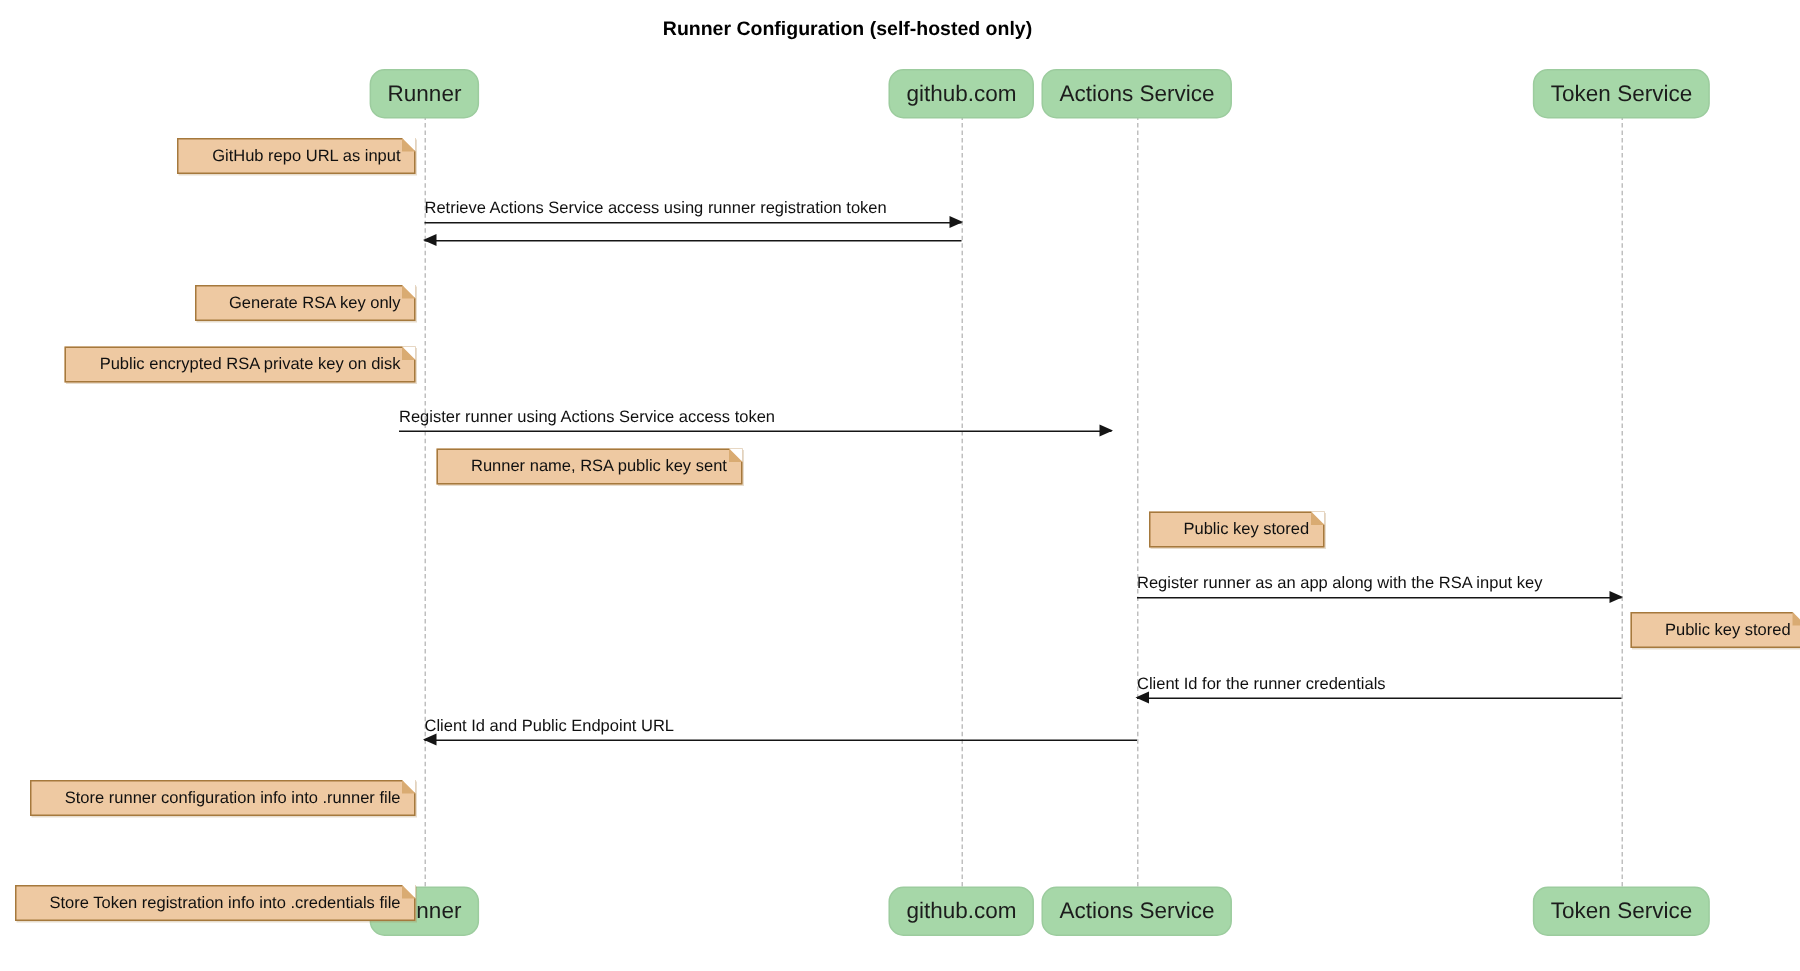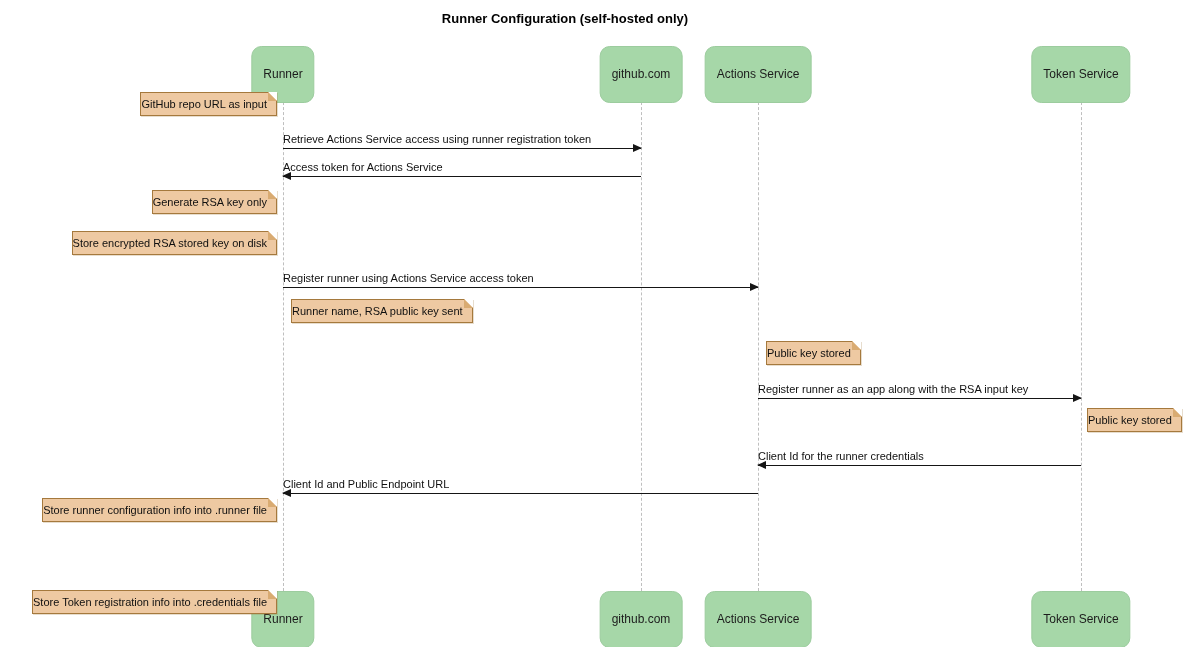--- a/index.html
+++ b/index.html
@@ -19,25 +19,25 @@
   }
   .lifeline{
     position:absolute;
     top:77px;height:514px;width:0;
     border-left:1px dashed var(--lifeline,#bfbfbf);
   }
   .participant{
     position:absolute;
     transform:translateX(-50%);
     height:31px;line-height:31px;
-    padding:12px 11px;
+    padding:0 11px;
     background:var(--participant-fill,#a6d7a8);
     border:1px solid var(--participant-border,#9ccc9e);
     border-radius:10px;
-    font-size:12px;color:#1c1c1c;
+    font-size:15px;color:#1c1c1c;
     white-space:nowrap;
   }
   .msg{position:absolute;}
   .msg-label{
     height:14px;line-height:14px;margin-bottom:2px;
     text-align:left;font-size:11px;color:#101010;
     white-space:nowrap;
   }
   .msg-line{
     position:relative;height:1px;
@@ -54,21 +54,21 @@
     content:"";position:absolute;left:-1px;top:-4px;
     width:0;height:0;
     border-right:9px solid var(--arrow,#151515);
     border-top:4px solid transparent;
     border-bottom:4px solid transparent;
   }
   .note{
     position:absolute;
     background:var(--note-fill,#eec9a2);
     border:1px solid var(--note-border,#a5793d);
-    padding:5px 9px 5px 0;
+    padding:5px 9px 5px 22px;
     font-size:11px;color:#101010;
     white-space:nowrap;
     box-shadow:1px 1px 0 rgba(160,120,60,0.25);
   }
   .note::before{ 
     content:"";position:absolute;top:-1px;right:-1px;
     width:0;height:0;
     border-top:9px solid #ffffff;
     border-left:9px solid transparent;
   }
@@ -100,25 +100,24 @@
   <div class="participant" style="left:641px;top:591px;">github.com</div>
   <div class="participant" style="left:758px;top:591px;">Actions Service</div>
   <div class="participant" style="left:1081px;top:591px;">Token Service</div>
 
   <div class="msg" style="left:283px;top:132px;width:358px;">
     <div class="msg-label">Retrieve Actions Service access using runner registration token</div>
     <div class="msg-line arrow-right"></div>
   </div>
 
   <div class="msg" style="left:283px;top:160px;width:358px;">
-    <div class="msg-label">Access token for Actions Service</div>
     <div class="msg-line arrow-left"></div>
   </div>
 
-  <div class="msg" style="left:283px;top:271px;width:475px;">
+  <div class="msg" style="left:266px;top:271px;width:475px;">
     <div class="msg-label">Register runner using Actions Service access token</div>
     <div class="msg-line arrow-right"></div>
   </div>
 
   <div class="msg" style="left:758px;top:382px;width:323px;">
     <div class="msg-label">Register runner as an app along with the RSA input key</div>
     <div class="msg-line arrow-right"></div>
   </div>
 
   <div class="msg" style="left:758px;top:449px;width:323px;">
@@ -131,31 +130,31 @@
     <div class="msg-line arrow-left"></div>
   </div>
 
   <div class="note" style="right:923px;top:92px;">
     <span>GitHub repo URL as input</span>
   </div>
   <div class="note" style="right:923px;top:190px;">
     <span>Generate RSA key only</span>
   </div>
   <div class="note" style="right:923px;top:231px;">
-    <span>Store encrypted RSA stored key on disk</span>
+    <span>Public encrypted RSA private key on disk</span>
   </div>
   <div class="note" style="left:291px;top:299px;">
     <span>Runner name, RSA public key sent</span>
   </div>
   <div class="note" style="left:766px;top:341px;">
     <span>Public key stored</span>
   </div>
   <div class="note" style="left:1087px;top:408px;">
     <span>Public key stored</span>
   </div>
-  <div class="note" style="right:923px;top:498px;">
+  <div class="note" style="right:923px;top:520px;">
     <span>Store runner configuration info into .runner file</span>
   </div>
   <div class="note" style="right:923px;top:548px;margin-top:42px;">
     <span>Store Token registration info into .credentials file</span>
   </div>
 
 </div>
 
 </body></html>

